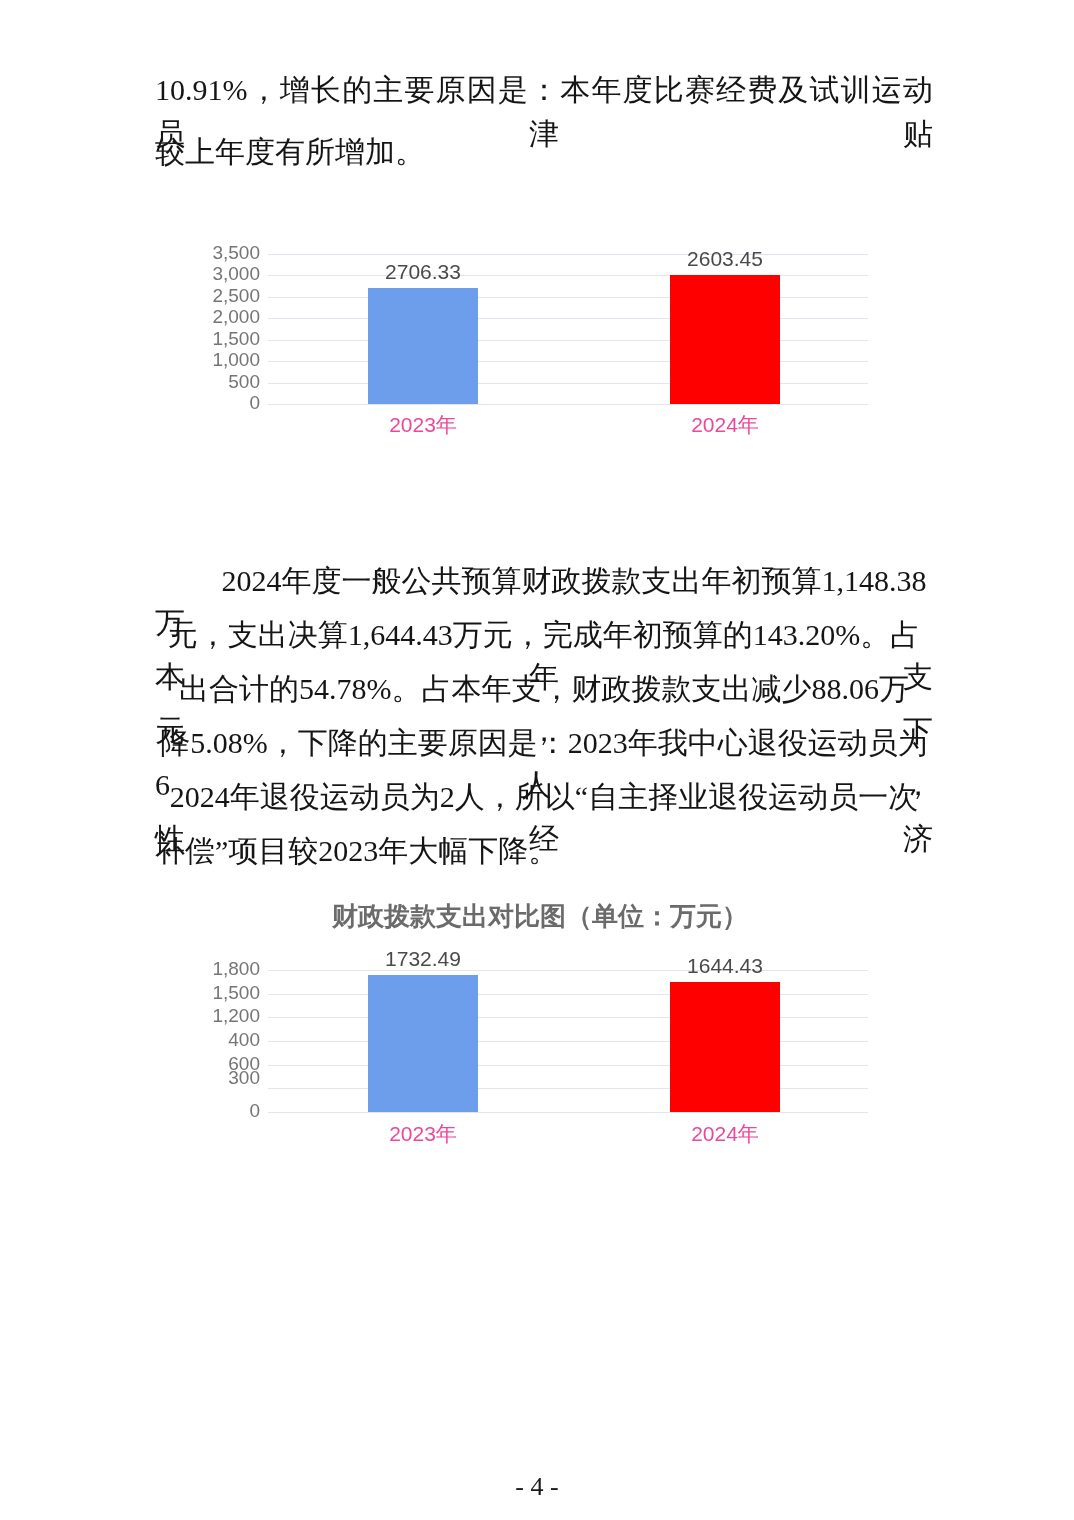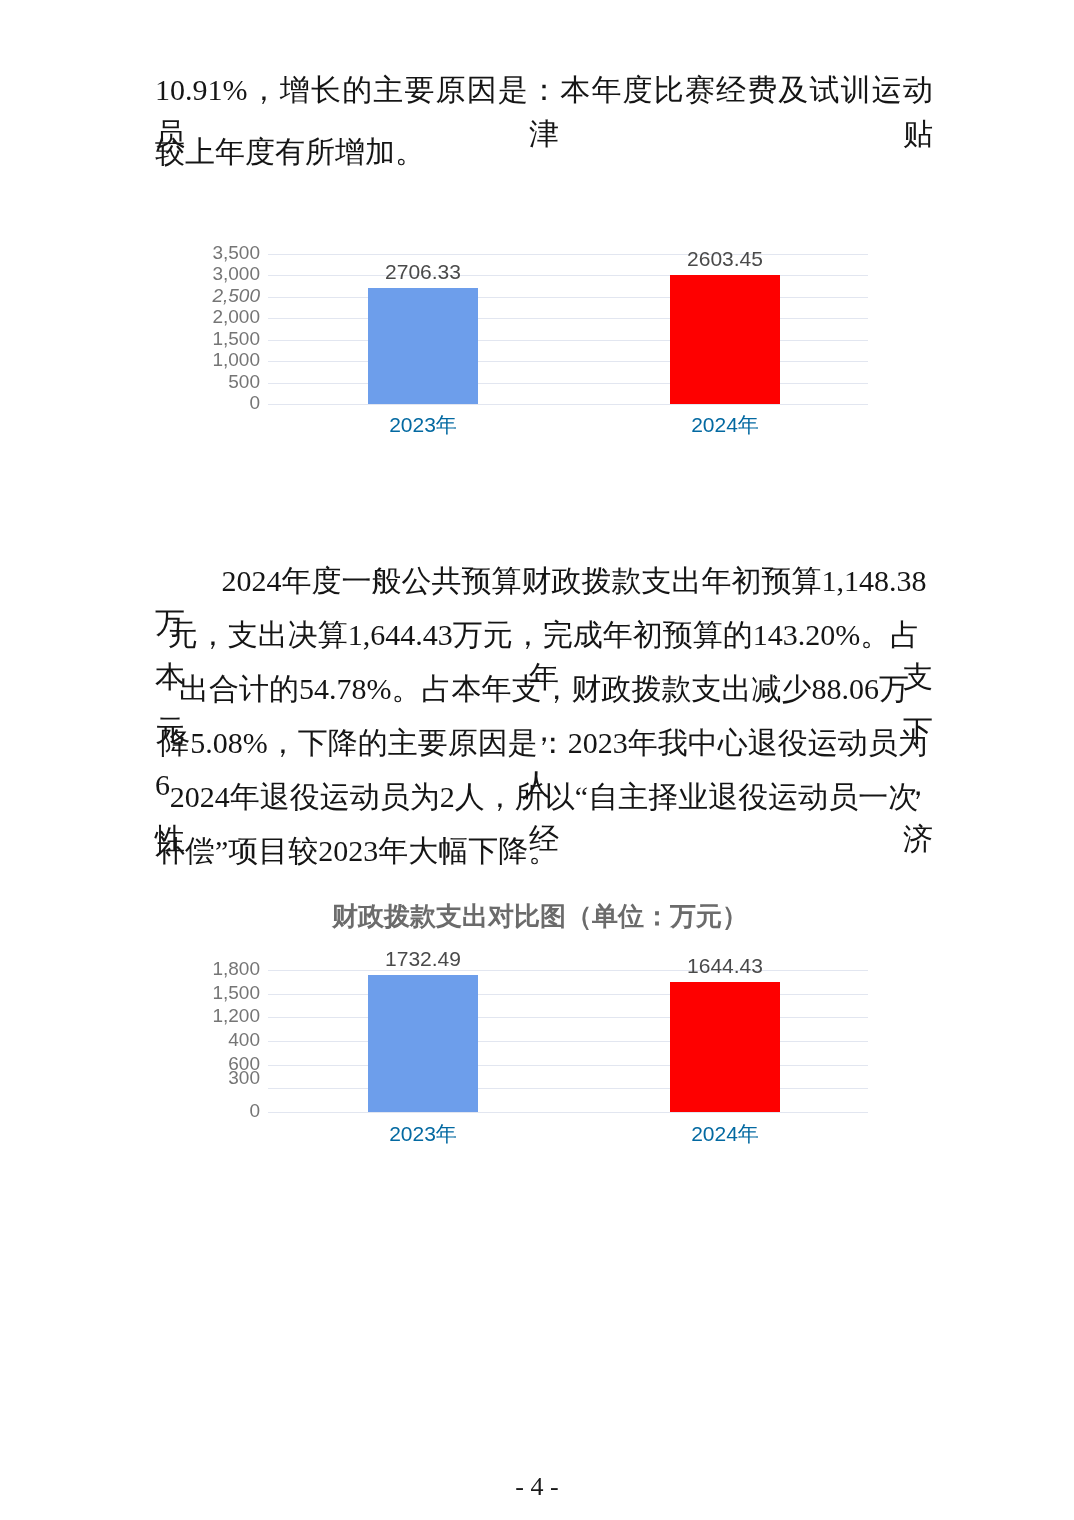--- a/index.html
+++ b/index.html
@@ -40,21 +40,21 @@
     position:absolute; left:0; width:70px; text-align:right;
     font-size:19px; color:#757575;
   }
   .bar { position:absolute; bottom:0; width:110px; }
   .bar-value {
     position:absolute; width:150px; text-align:center;
     font-size:21px; color:#4a4a4a;
   }
   .xcat {
     position:absolute; width:150px; text-align:center;
-    font-size:21px; color:#0369a1;
+    font-size:21px; color:#ec4899;
   }
   #chart-1 .xcat { top:226px; }
   #chart-2 .xcat { top:227px; }
   
   #page-number {
     position:absolute; left:0; top:1472px; width:100%;
     text-align:center; font-size:26px; color:#1a1a1a;
   }
 </style>
 </head>
@@ -78,21 +78,21 @@
         <div class="gridline" style="top: 21.4286px;"></div>
         <div class="gridline" style="top: 0px;"></div>
         <div class="bar" style="left: 100px; height: 116px; background: rgb(109, 158, 235);"></div>
         <div class="bar" style="left: 402px; height: 129px; background: rgb(254, 0, 0);"></div>
       </div>
   <div class="ytick" style="top: 207px;">0</div>
       <div class="ytick" style="top: 185.571px;">500</div>
       <div class="ytick" style="top: 164.143px;">1,000</div>
       <div class="ytick" style="top: 142.714px;">1,500</div>
       <div class="ytick" style="top: 121.286px;">2,000</div>
-      <div class="ytick" style="top: 99.8571px; font-style: italic;">2,500</div>
+      <div class="ytick" style="top: 99.8571px;">2,500</div>
       <div class="ytick" style="top: 78.4286px;">3,000</div>
       <div class="ytick" style="top: 57px;">3,500</div>
       <div class="bar-value" style="left: 158px; top: 75px;">2706.33</div>
       <div class="xcat" style="left: 158px;">2023年</div>
       <div class="bar-value" style="left: 460px; top: 62px;">2603.45</div>
       <div class="xcat" style="left: 460px;">2024年</div>
     </div>
 
 
   <div class="para" id="para-main">

